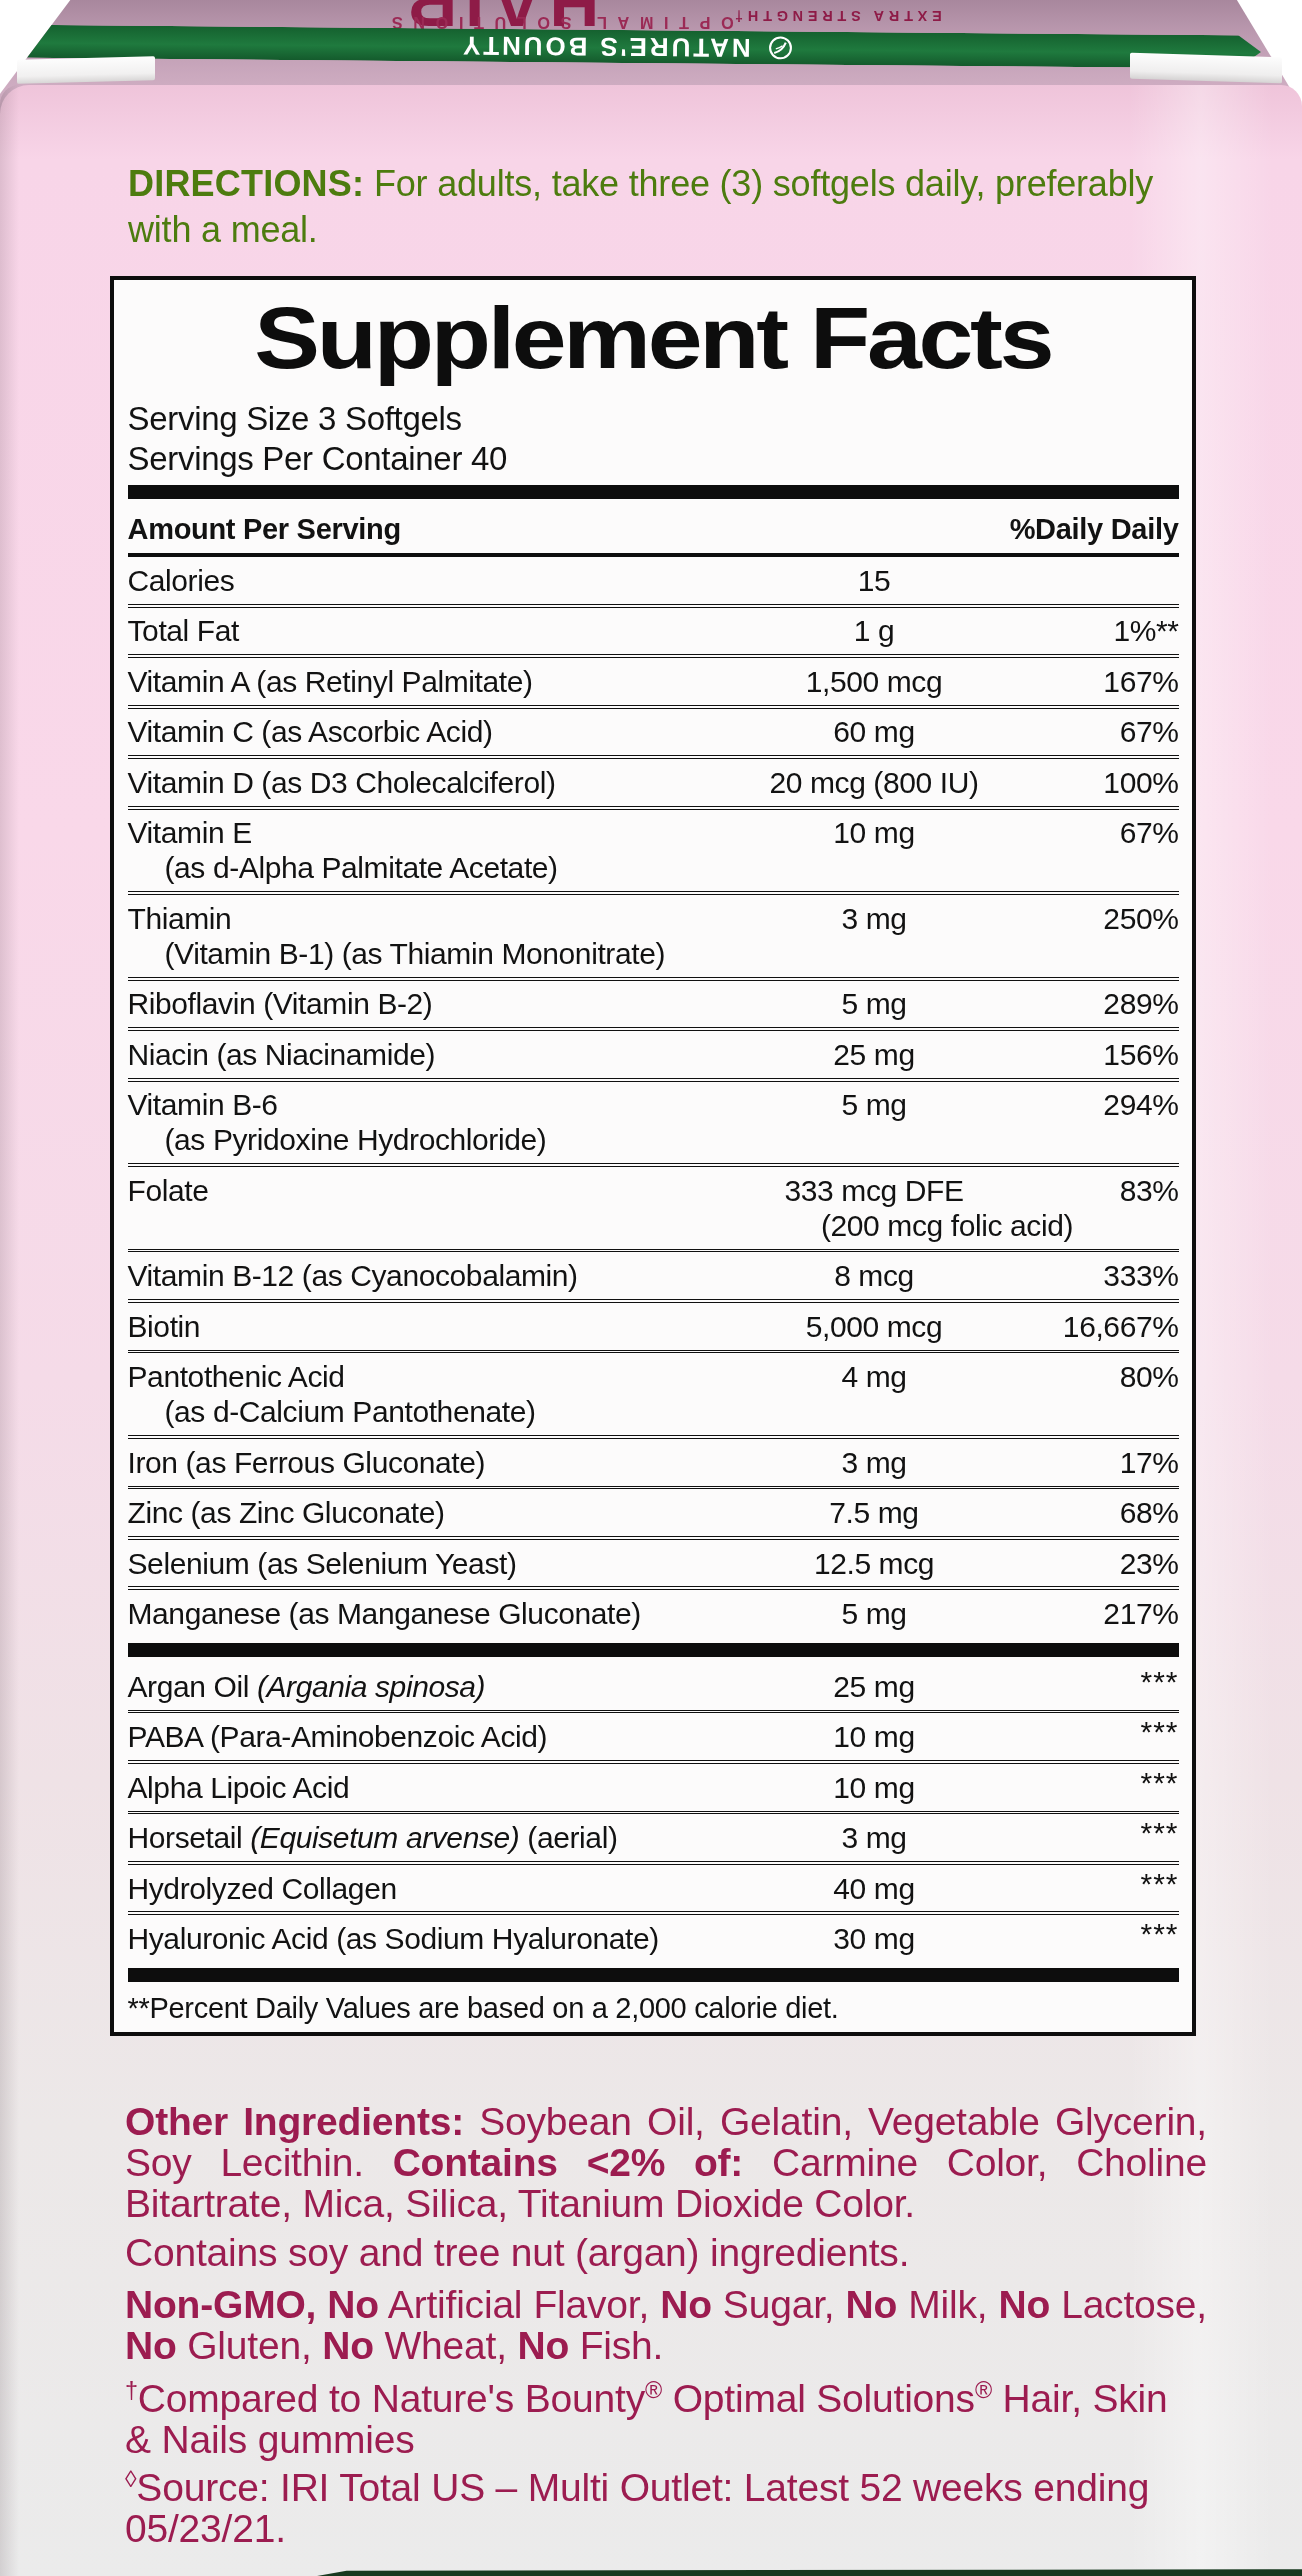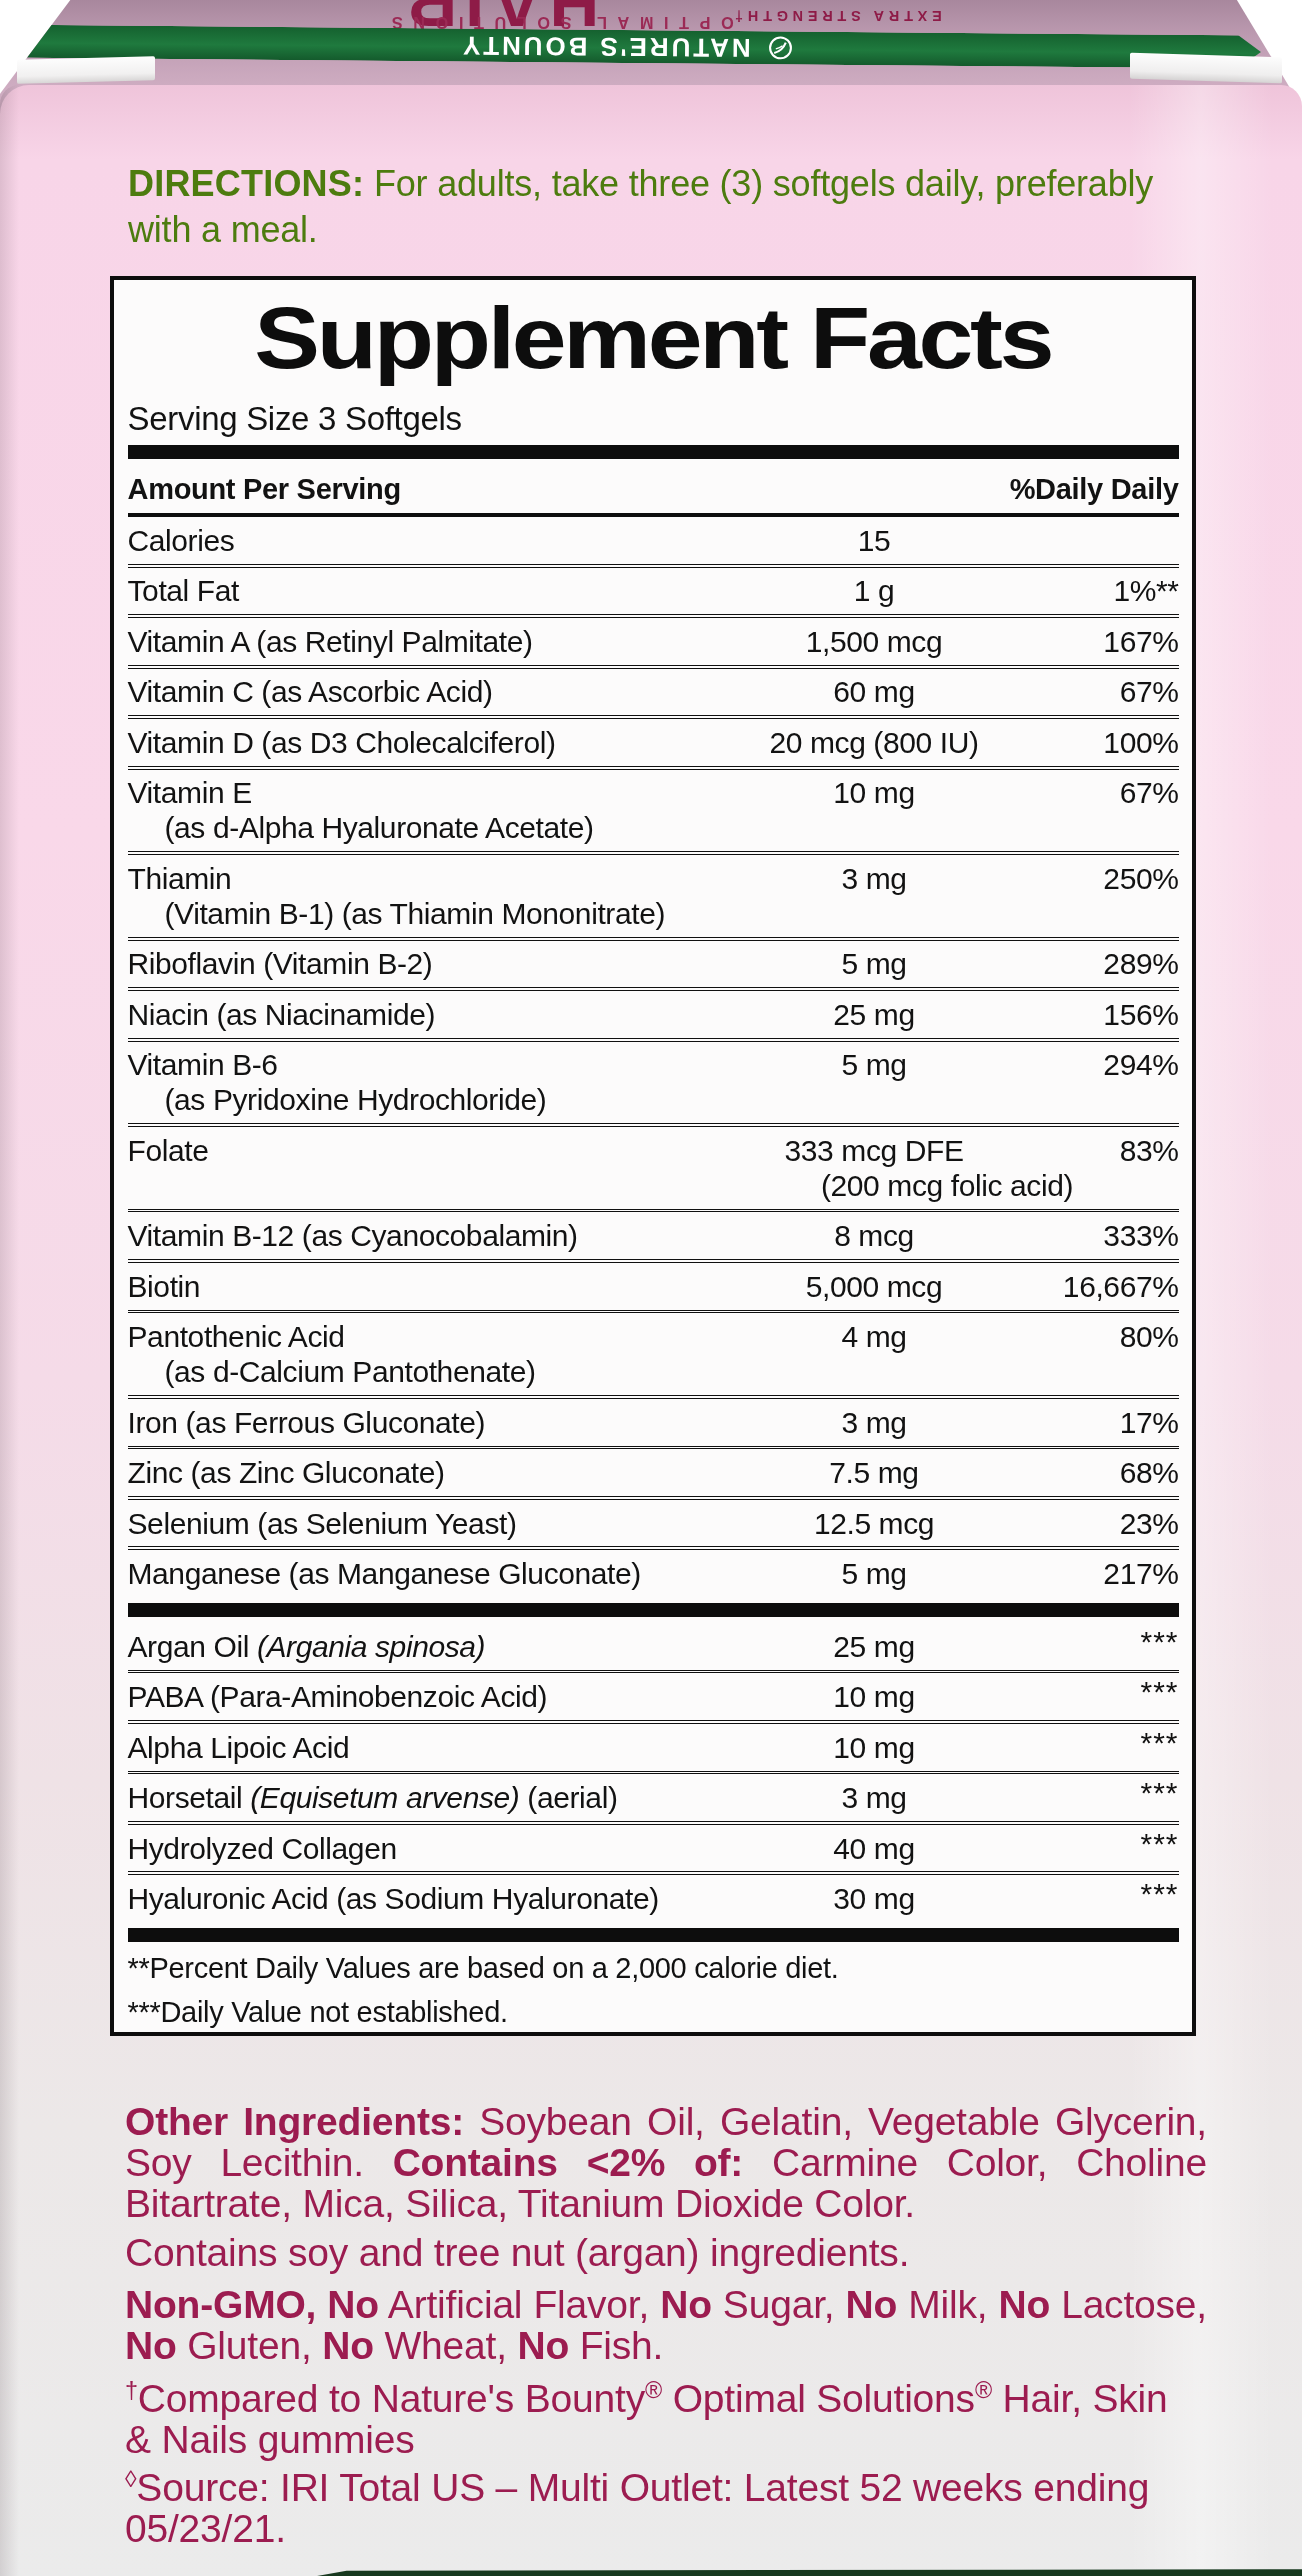--- a/index.html
+++ b/index.html
@@ -154,20 +154,21 @@
 
   <div class="front"></div>
 
   <div class="directions">
     <b>DIRECTIONS:</b><span> For adults, take three (3) softgels daily, preferably with a meal.</span>
   </div>
 
   <div class="sf">
     <div class="sf-title"><span>Supplement Facts</span></div>
     <div class="sf-serving">Serving Size 3 Softgels</div>
+    <div class="sf-serving">Servings Per Container 40</div>
     <div class="bar-thick"></div>
     <div class="sf-head">
       <span>Amount Per Serving</span>
       <span>%Daily Daily</span>
     </div>
     <div class="bar-thin"></div>
     <div>
         <div class="facts-row">
           <div class="f-name">Calories</div>
           <div class="f-amt">15</div>
@@ -195,21 +196,21 @@
         <div class="facts-row">
           <div class="f-name">Vitamin D (as D3 Cholecalciferol)</div>
           <div class="f-amt">20 mcg (800 IU)</div>
           <div class="f-dv">100%</div>
         </div>
         <div class="sep"></div>
         <div class="facts-row">
           <div class="f-name">Vitamin E</div>
           <div class="f-amt">10 mg</div>
           <div class="f-dv">67%</div>
-          <div class="f-name2">(as d-Alpha Hyaluronate Acetate)</div>
+          <div class="f-name2">(as d-Alpha Palmitate Acetate)</div>
         </div>
         <div class="sep"></div>
         <div class="facts-row">
           <div class="f-name">Thiamin</div>
           <div class="f-amt">3 mg</div>
           <div class="f-dv">250%</div>
           <div class="f-name2">(Vitamin B-1) (as Thiamin Mononitrate)</div>
         </div>
         <div class="sep"></div>
         <div class="facts-row">

